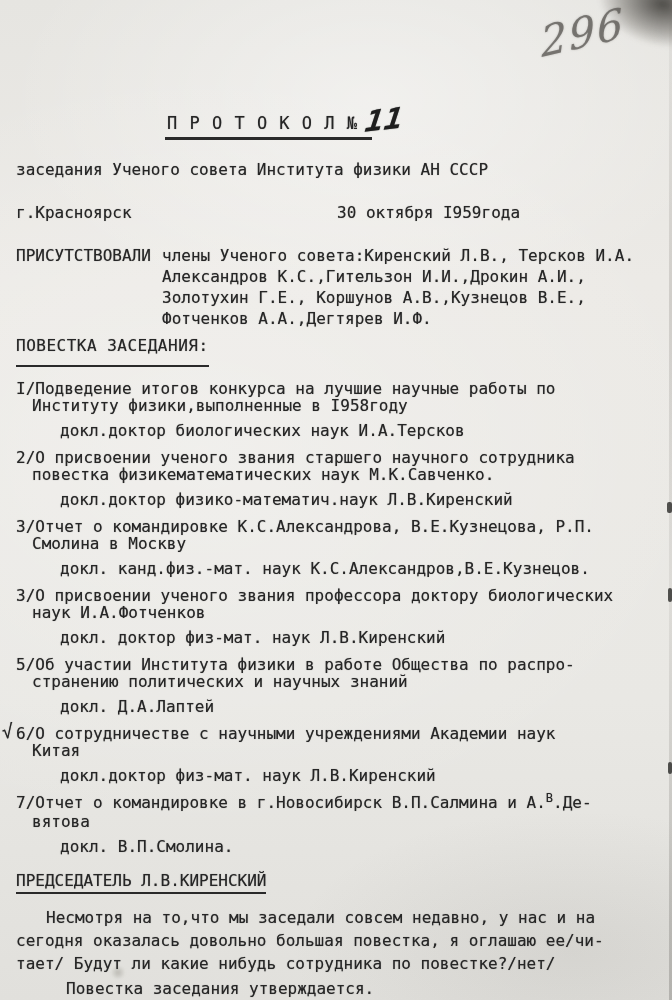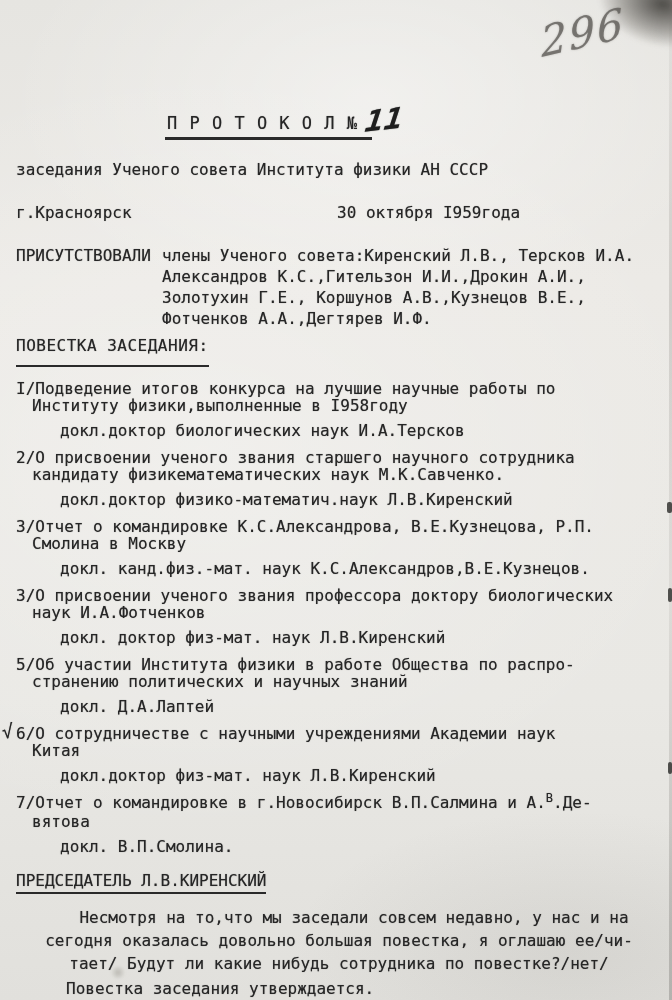--- a/index.html
+++ b/index.html
@@ -129,21 +129,21 @@
   }
 
   
   .chairman-row { margin-top: 16px; }
   .chairman {
     display: inline-block;
     border-bottom: 2px solid #2a2a2a;
     padding-bottom: 2px;
   }
   .speech { margin-top: 12px; line-height: 23px; }
-  .speech-line { white-space: nowrap; text-align: center; }
+  .speech-line { white-space: nowrap; }
   .speech-line.indent { padding-left: 30px; }
   .resolution { margin-top: 4px; padding-left: 50px; white-space: nowrap; }
 </style>
 </head>
 <body>
 
 <div class="paper">
 
   <div class="corner-smudge"></div>
   <div class="pencil-number">296</div>
@@ -183,21 +183,21 @@
     <div class="agenda-items">
 
       <div class="item">
         <div class="l1">I/Подведение итогов конкурса на лучшие научные работы по</div>
         <div class="l2">Институту физики,выполненные в I958году</div>
       </div>
       <div class="dokl">докл.доктор биологических наук И.А.Терсков</div>
 
       <div class="item">
         <div class="l1">2/О присвоении ученого звания старшего научного сотрудника</div>
-        <div class="l2">кандидату физикематематических наук М.К.Савченко.</div>
+        <div class="l2">повестка физикематематических наук М.К.Савченко.</div>
       </div>
       <div class="dokl">докл.доктор физико-математич.наук Л.В.Киренский</div>
 
       <div class="item">
         <div class="l1">3/Отчет о командировке К.С.Александрова, В.Е.Кузнецова, Р.П.</div>
         <div class="l2">Смолина в Москву</div>
       </div>
       <div class="dokl">докл. канд.физ.-мат. наук  К.С.Александров,В.Е.Кузнецов.</div>
 
       <div class="item">

